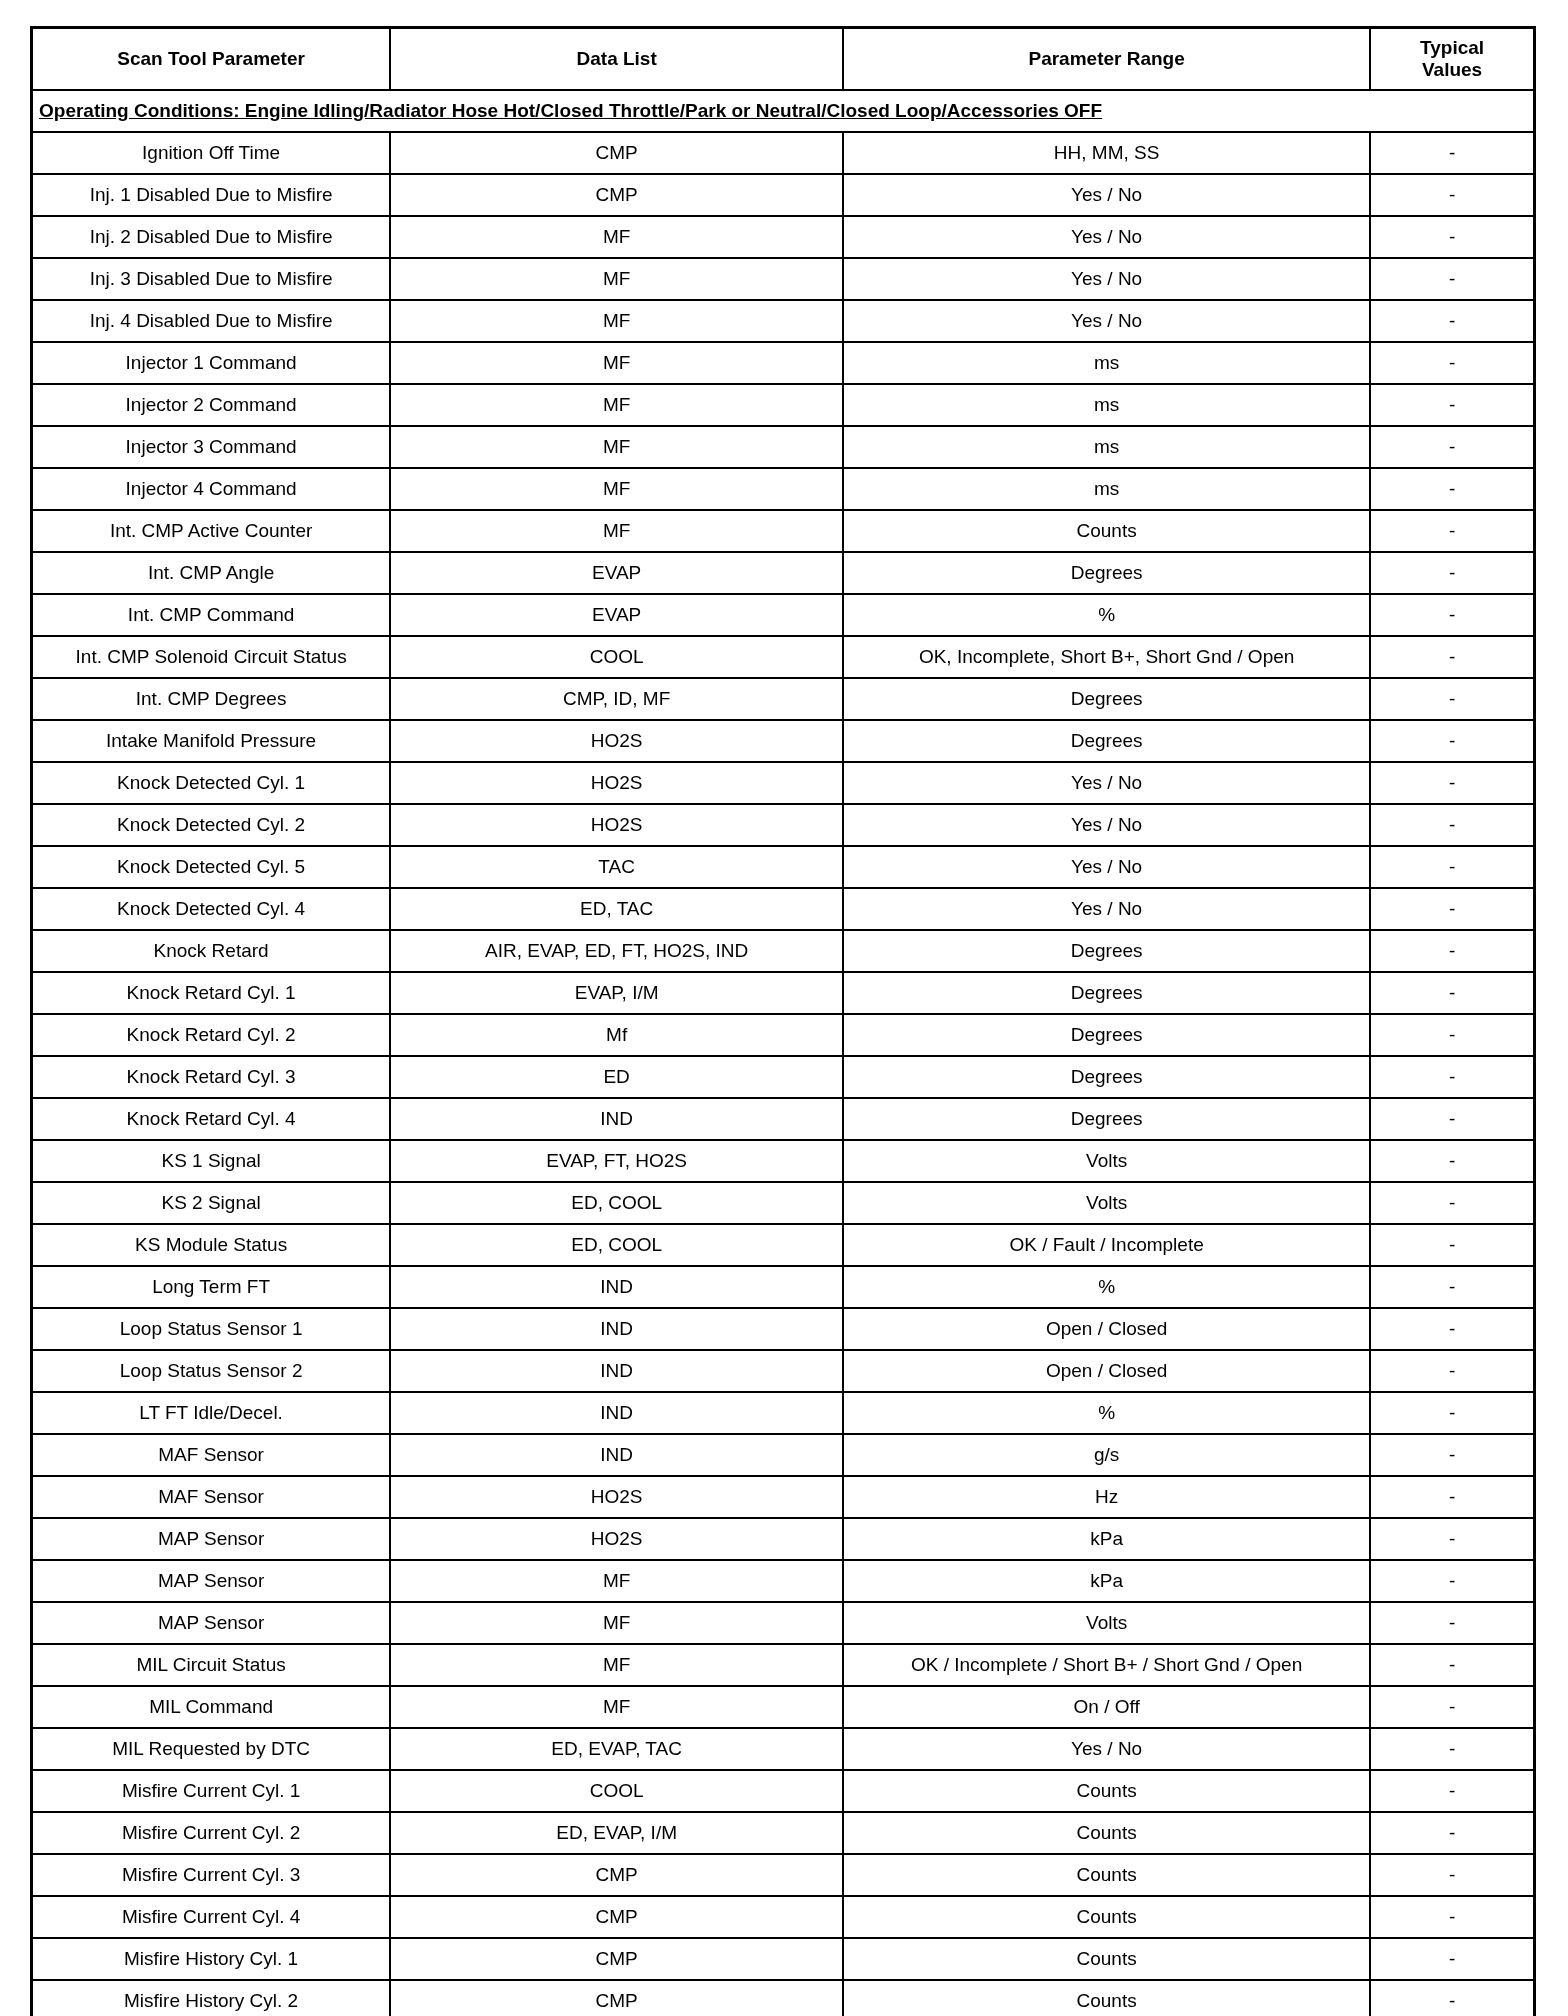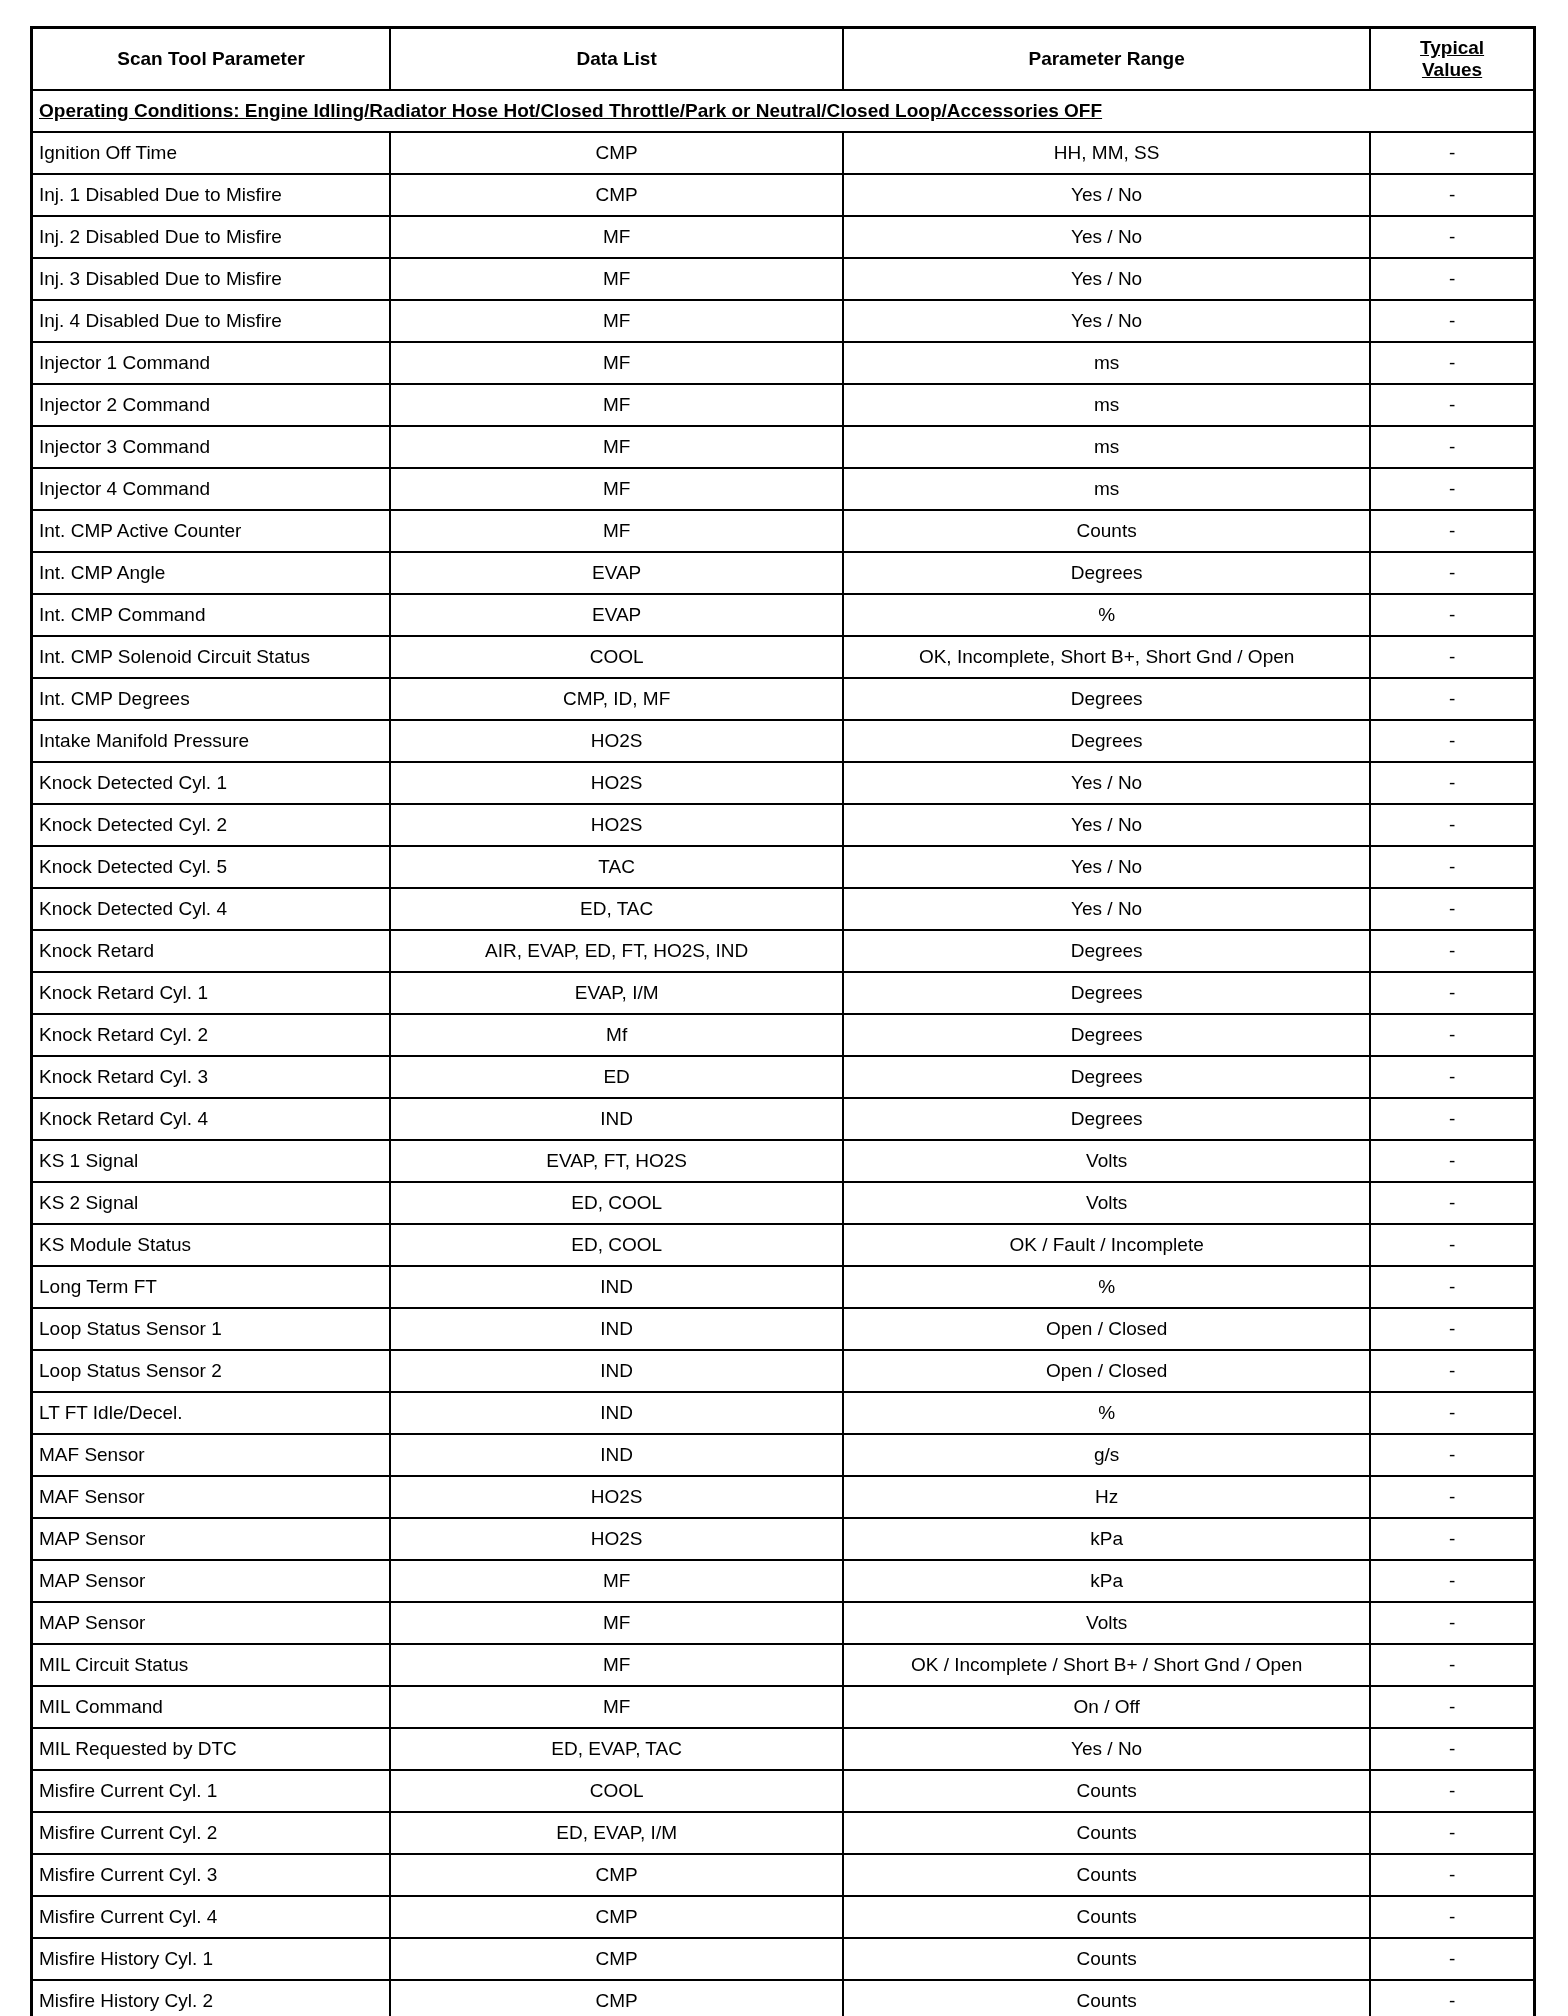--- a/index.html
+++ b/index.html
@@ -38,32 +38,31 @@
   col.c-typical { width: 164px; }
   th {
     font-weight: bold;
     text-align: center;
     height: 52px;
     font-size: 20px;
   }
   th .wrap-narrow {
     display: inline-block;
     max-width: 100px;
-    text-decoration: underline;
   }
   td.op-cond {
     font-weight: bold;
     text-align: left;
     height: 32px;
     font-size: 19.5px;
     padding-left: 8px;
     text-decoration: underline;
   }
   td.param {
-    text-align: left;
+    text-align: center;
     height: 32px;
     padding-left: 6px;
   }
   td.center {
     text-align: center;
     height: 32px;
   }
 </style>
 </head>
 <body>

